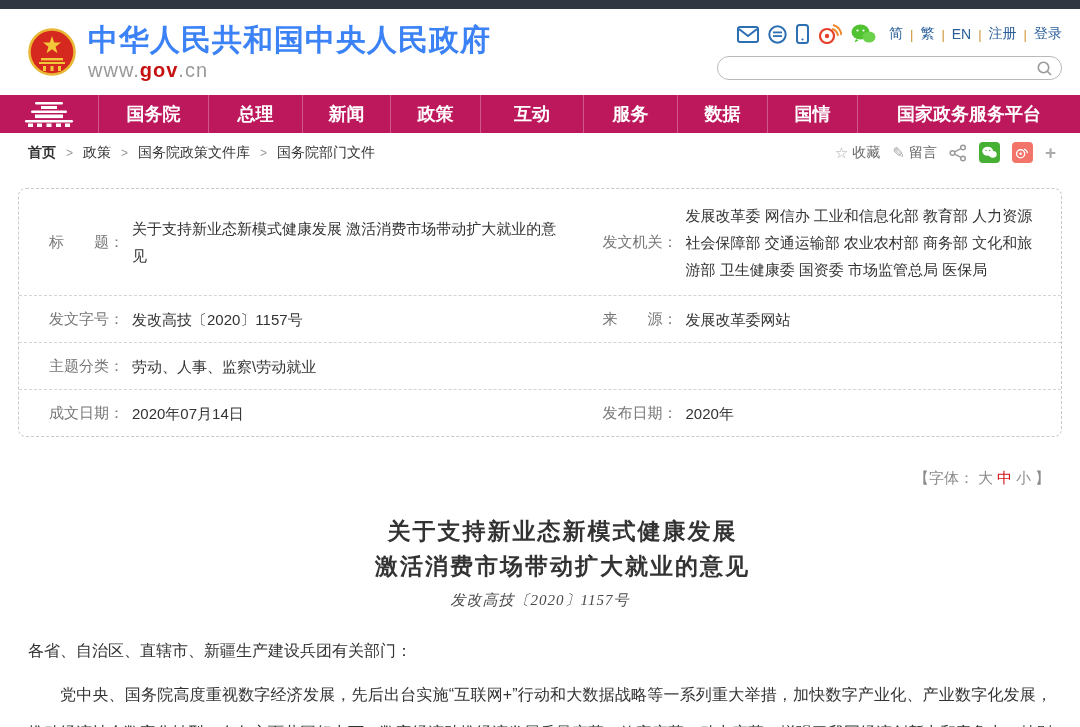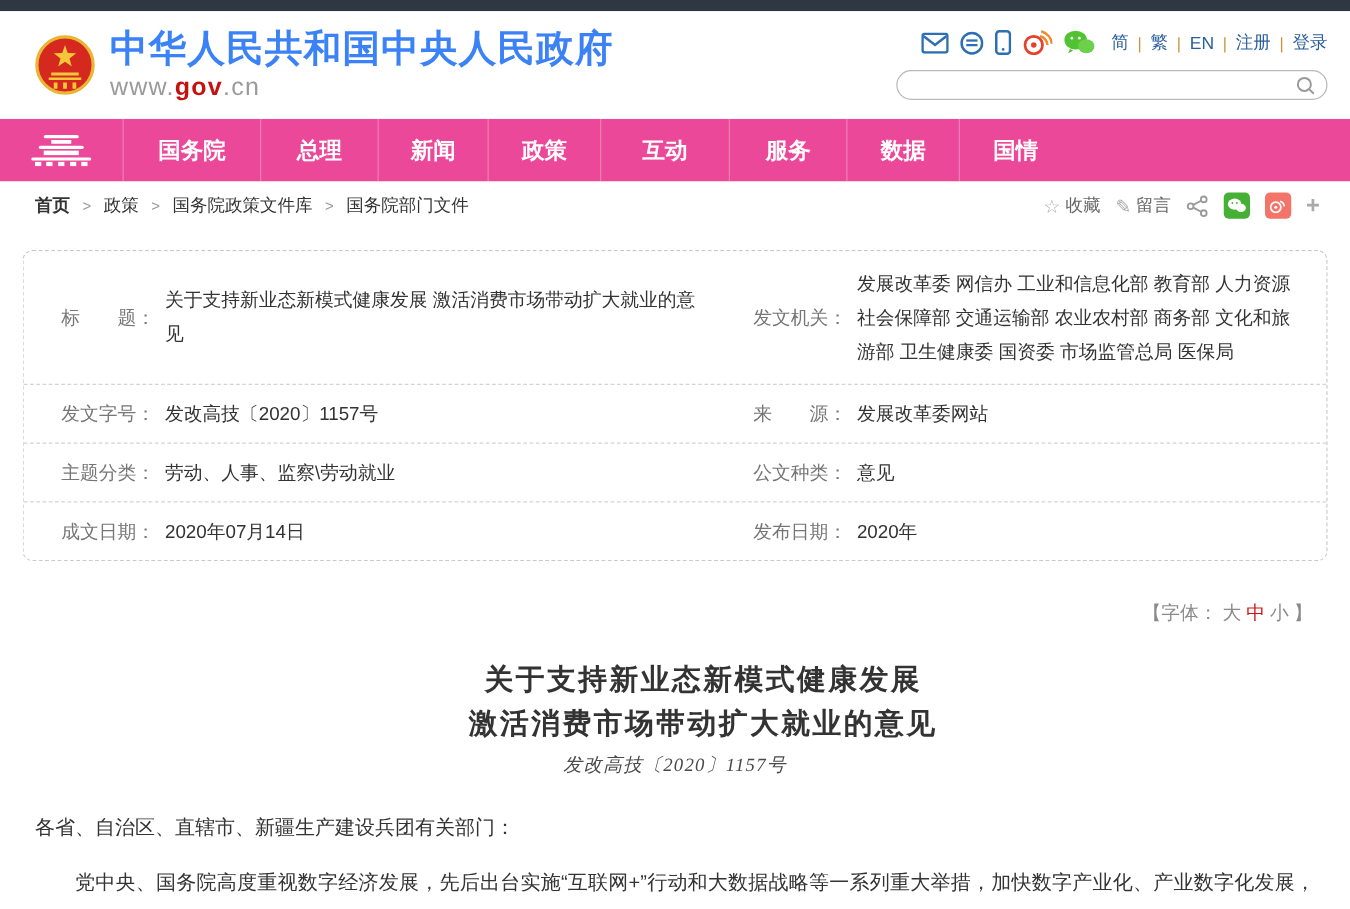--- a/index.html
+++ b/index.html
@@ -16,21 +16,21 @@
   .header-right { position:absolute; right:18px; top:12px; width:345px; }
   .quick-row { display:flex; align-items:center; justify-content:flex-end; gap:9px; height:26px; }
   .quick-row svg { display:block; }
   .lang-links { display:flex; align-items:center; gap:7px; font-size:14px; margin-left:4px; }
   .lang-links a { color:#2b5f9b; text-decoration:none; }
   .lang-sep { color:#cf9236; font-size:13px; }
   .search-pill { margin-top:9px; height:24px; border:1px solid #b9b9b9; border-radius:12px;
      display:flex; align-items:center; padding:0 8px 0 12px; background:#fff; }
   .search-pill input { border:none; outline:none; flex:1; font-size:13px; height:20px; background:transparent; }
   
-  .nav { height:50px; background:#ec4899; display:flex; align-items:stretch; }
+  .nav { height:38px; background:#be185d; display:flex; align-items:stretch; }
   .nav-cell { display:flex; align-items:center; justify-content:center; color:#fff;
      font-size:18px; font-weight:bold; text-decoration:none; border-left:1px solid rgba(255,255,255,.28); }
   .nav-logo { width:98px; border-left:none; }
   .nav a:nth-of-type(1){ width:110px; } .nav a:nth-of-type(2){ width:94px; }
   .nav a:nth-of-type(3){ width:88px; }  .nav a:nth-of-type(4){ width:90px; }
   .nav a:nth-of-type(5){ width:103px; } .nav a:nth-of-type(6){ width:94px; }
   .nav a:nth-of-type(7){ width:90px; }  .nav a:nth-of-type(8){ width:90px; }
   .nav a:nth-of-type(9){ flex:1; }
   
   .crumb-row { height:39px; display:flex; align-items:center; padding:0 24px 0 28px; }
@@ -157,20 +157,21 @@
     </svg>
   </div>
   <a href="#" class="nav-cell">国务院</a>
   <a href="#" class="nav-cell">总理</a>
   <a href="#" class="nav-cell">新闻</a>
   <a href="#" class="nav-cell">政策</a>
   <a href="#" class="nav-cell">互动</a>
   <a href="#" class="nav-cell">服务</a>
   <a href="#" class="nav-cell">数据</a>
   <a href="#" class="nav-cell">国情</a>
+  <a href="#" class="nav-cell">国家政务服务平台</a>
 </div>
 
 <div class="crumb-row">
   <div class="crumbs">
     <a href="#" class="first">首页</a>
     <span class="crumb-sep">&gt;</span>
     <a href="#">政策</a>
     <span class="crumb-sep">&gt;</span>
     <a href="#">国务院政策文件库</a>
     <span class="crumb-sep">&gt;</span>
@@ -230,24 +231,20 @@
     <div class="meta-cell right">
       <span class="meta-label">来　　源：</span>
       <span class="meta-value">发展改革委网站</span>
     </div>
   </div>
   <div class="meta-row short">
     <div class="meta-cell left">
       <span class="meta-label">主题分类：</span>
       <span class="meta-value">劳动、人事、监察\劳动就业</span>
     </div>
-    <div class="meta-cell right">
-      <span class="meta-label">公文种类：</span>
-      <span class="meta-value">意见</span>
-    </div>
   </div>
   <div class="meta-row short">
     <div class="meta-cell left">
       <span class="meta-label">成文日期：</span>
       <span class="meta-value">2020年07月14日</span>
     </div>
     <div class="meta-cell right">
       <span class="meta-label">发布日期：</span>
       <span class="meta-value">2020年</span>
     </div>

